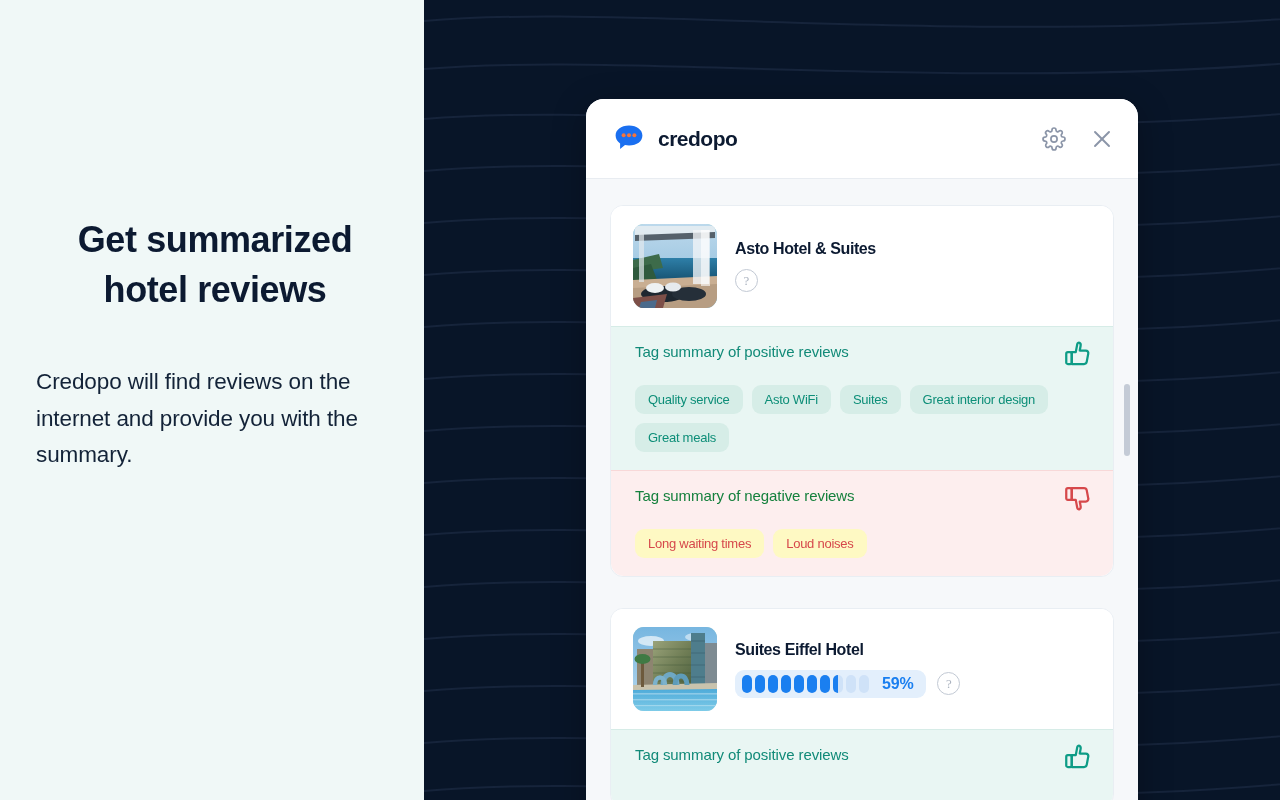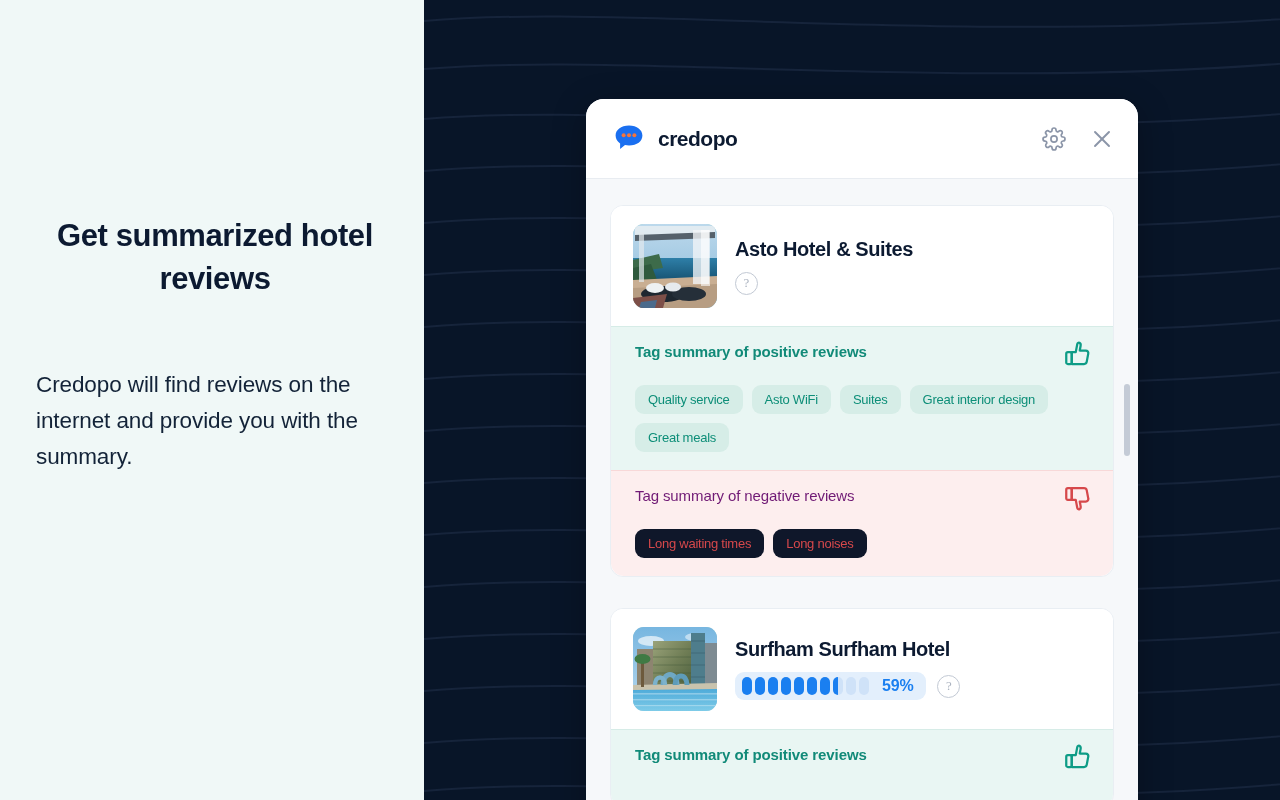--- a/index.html
+++ b/index.html
@@ -17,30 +17,30 @@
     background: #f0f8f7;
     position: relative;
     flex: 0 0 424px;
   }
   .left-inner {
     position: absolute;
     left: 36px; right: 30px;
     top: 215px;
   }
   .headline {
-    font-size: 31px;
+    font-size: 36px;
     font-weight: bold;
     line-height: 1.38;
     color: #0c1a31;
     text-align: center;
     letter-spacing: -0.4px;
     padding: 0 18px;
   }
   .subcopy {
-    margin-top: 66px;
+    margin-top: 50px;
     font-size: 22.5px;
     line-height: 1.62;
     color: #132338;
     letter-spacing: -0.1px;
   }
 
   
   .right-panel {
     width: 856px;
     height: 800px;
@@ -139,21 +139,21 @@
     width: 84px; height: 84px;
     border-radius: 11px;
     flex: 0 0 84px;
     overflow: hidden;
     position: relative;
     background: #9cc;
   }
   .thumb svg { display: block; width: 100%; height: 100%; }
   .card-head-text { flex: 1; min-width: 0; }
   .hotel-name {
-    font-size: 20px;
+    font-size: 16px;
     font-weight: bold;
     color: #0c1a31;
     letter-spacing: -0.4px;
     margin-bottom: 11px;
     white-space: nowrap;
   }
   .rating-row { display: flex; align-items: center; gap: 11px; }
   .rating-pill {
     display: flex;
     align-items: center;
@@ -204,37 +204,37 @@
     background: #fdeeee;
     border-top: 1px solid #f8d8d8;
   }
   .tag-header {
     display: flex;
     align-items: flex-start;
     justify-content: space-between;
     margin-bottom: 12px;
   }
   .tag-title { font-size: 15px; letter-spacing: -0.1px; }
-  .tag-section.positive .tag-title { color: #118a78; font-weight: bold; }
-  .tag-section.negative .tag-title { color: #701a75; }
+  .tag-section.positive .tag-title { color: #118a78; }
+  .tag-section.negative .tag-title { color: #15803d; }
   .tag-list {
     display: flex;
     flex-wrap: wrap;
     gap: 9px;
   }
   .tag {
     border-radius: 9px;
     padding: 7px 13px;
     font-size: 13px;
     letter-spacing: -0.25px;
     cursor: pointer;
     white-space: nowrap;
   }
   .tag.pos { background: #d6ede7; color: #0d8e78; }
-  .tag.neg { background: #0f172a; color: #d6484b; }
+  .tag.neg { background: #fef9c3; color: #d6484b; }
   .mood-icon { flex: 0 0 auto; margin-top: -4px; }
 
   .card-bottom-round { border-radius: 0 0 13px 13px; }
 </style>
 </head>
 <body>
 
 <div class="left-panel">
   <div class="left-inner">
     <h1 class="headline">Get summarized hotel reviews</h1>
@@ -378,21 +378,21 @@
                 <path d="M7 13.5 L10.2 13.5 L11.4 19.8 C 11.6 20.8, 12.4 21.3, 13.2 20.9
                          C 14 20.5, 14.3 19.6, 14.1 18.6 L 13.4 14.8 L 18.2 14.8
                          C 19.6 14.8, 20.5 13.6, 20.2 12.3 L 19.0 5.9
                          C 18.8 4.8, 17.9 4, 16.8 4 L 7 4 Z"></path>
                 <rect x="2.6" y="4" width="4.4" height="9.5" rx="1.3"></rect>
               </svg>
             </span>
           </div>
           <div class="tag-list">
             <span class="tag neg">Long waiting times</span>
-            <span class="tag neg">Long noises</span>
+            <span class="tag neg">Loud noises</span>
           </div>
         </div>
       </div>
 
       <div class="hotel-card">
         <div class="card-head">
           <div class="thumb">
             <svg viewBox="0 0 84 84">
               <defs>
                 <linearGradient id="sky2" x1="0" y1="0" x2="0" y2="1">
@@ -437,21 +437,21 @@
               <rect x="8" y="34" width="3" height="26" fill="#6d5a3c"></rect>
               <ellipse cx="9.5" cy="32" rx="8" ry="5" fill="#3f7a44"></ellipse>
               <g opacity="0.32" fill="#ffffff">
                 <rect x="0" y="66" width="84" height="1.6"></rect>
                 <rect x="0" y="72" width="84" height="1.4"></rect>
                 <rect x="0" y="78" width="84" height="1.2"></rect>
               </g>
             </svg>
           </div>
           <div class="card-head-text">
-            <div class="hotel-name">Surfham Surfham Hotel</div>
+            <div class="hotel-name">Suites Eiffel Hotel</div>
             <div class="rating-row">
               <div class="rating-pill">
                 <span class="seg full"></span>
                 <span class="seg full"></span>
                 <span class="seg full"></span>
                 <span class="seg full"></span>
                 <span class="seg full"></span>
                 <span class="seg full"></span>
                 <span class="seg full"></span>
                 <span class="seg half"></span>

